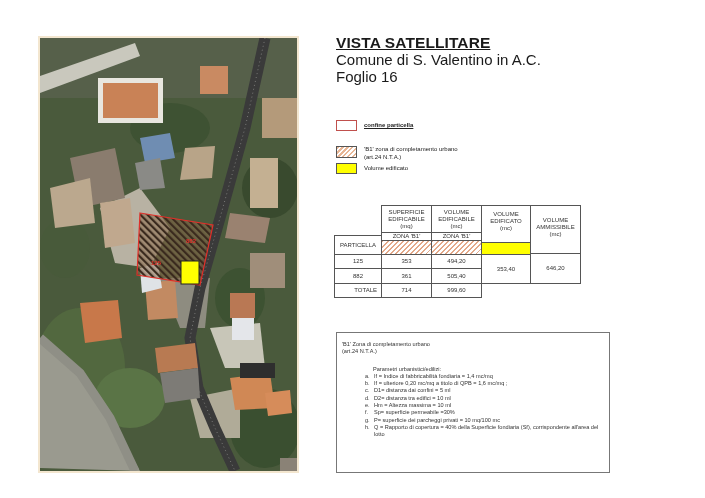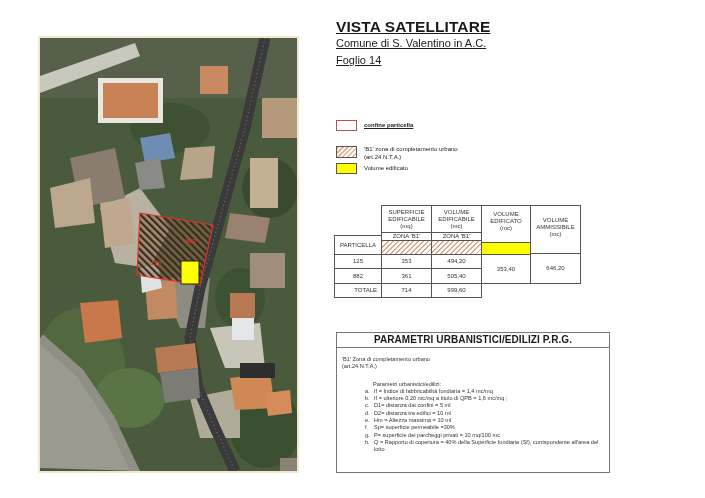--- a/index.html
+++ b/index.html
@@ -7,23 +7,23 @@
          font-family:"Liberation Sans", sans-serif; color:#1a1a1a; }
 
   
   .sat-frame { position:absolute; left:38px; top:36px; width:261px; height:437px;
                background:#f3e6cf; }
   .sat { position:absolute; left:2px; top:2px; width:257px; height:433px; overflow:hidden;
          background:#3f4a36; }
   .sat svg { display:block; }
 
   
-  .title-block { position:absolute; left:336px; top:18px; line-height:17px; }
+  .title-block { position:absolute; left:336px; top:34px; line-height:17px; }
   .title-main { font-weight:bold; font-size:15.5px; text-decoration:underline; letter-spacing:0.1px; }
-  .title-line { font-size:11px;text-decoration:underline; }
+  .title-line { font-size:15px; }
 
   
   .legend-item { position:absolute; left:336px; display:flex; align-items:flex-start; }
   .legend-swatch { width:21px; height:11px; border:1px solid #555; box-sizing:border-box; flex:none; }
   .sw-confine { border:1px solid #c0504d; background:#fff; }
   .sw-zone { background:repeating-linear-gradient(135deg, #e8b695 0 1.5px, #fff 1.5px 3.5px); border-color:#555; }
   .sw-vol { background:#ffff00; border-color:#555; }
   .legend-label { font-size:6px; margin-left:7px; line-height:7.5px; color:#222; }
   .legend-label.u { text-decoration:underline; font-weight:bold; margin-top:2px; }
 
@@ -111,21 +111,21 @@
 
       <text x="146" y="205" font-size="6" fill="#e0302a" font-family="Liberation Sans, sans-serif" font-weight="bold">882</text>
       <text x="111" y="227" font-size="6" fill="#e0302a" font-family="Liberation Sans, sans-serif" font-weight="bold">125</text>
     </svg>
   </div>
 </div>
 
 <div class="title-block">
   <div class="title-main">VISTA SATELLITARE</div>
   <div class="title-line">Comune di S. Valentino in A.C.</div>
-  <div class="title-line">Foglio 14</div>
+  <div class="title-line">Foglio 16</div>
 </div>
 
 <div class="legend-item" style="top:120px;">
   <span class="legend-swatch sw-confine"></span>
   <span class="legend-label u">confine particella</span>
 </div>
 <div class="legend-item" style="top:146px;">
   <span class="legend-swatch sw-zone" style="height:12px;"></span>
   <span class="legend-label">
     <span>'B1' zona di completamento urbano</span><br>
@@ -177,21 +177,20 @@
 
   <div class="cell" style="left:147px; top:49px; width:50px; height:30px;">353,40</div>
   <div class="cell" style="left:196px; top:48px; width:51px; height:31px;">646,20</div>
 
   <div class="cell" style="left:0; top:78px; width:48px; height:15px; justify-content:flex-end; padding-right:4px;">TOTALE</div>
   <div class="cell" style="left:47px; top:78px; width:51px; height:15px;">714</div>
   <div class="cell" style="left:97px; top:78px; width:51px; height:15px;">999,60</div>
 </div>
 
 <div class="params">
-  <div class="params-head">PARAMETRI URBANISTICI/EDILIZI P.R.G.</div>
   <div class="params-body">
     <div>'B1' Zona di completamento urbano</div>
     <div>(art.24 N.T.A.)</div>
     <div class="params-sub">Parametri urbanistici/edilizi:</div>
     <ul class="params-list">
       <li>
           <span class="lt">a.</span>
           <span>If = Indice di fabbricabilità fondiaria = 1,4 mc/mq</span>
         </li>
       <li>

